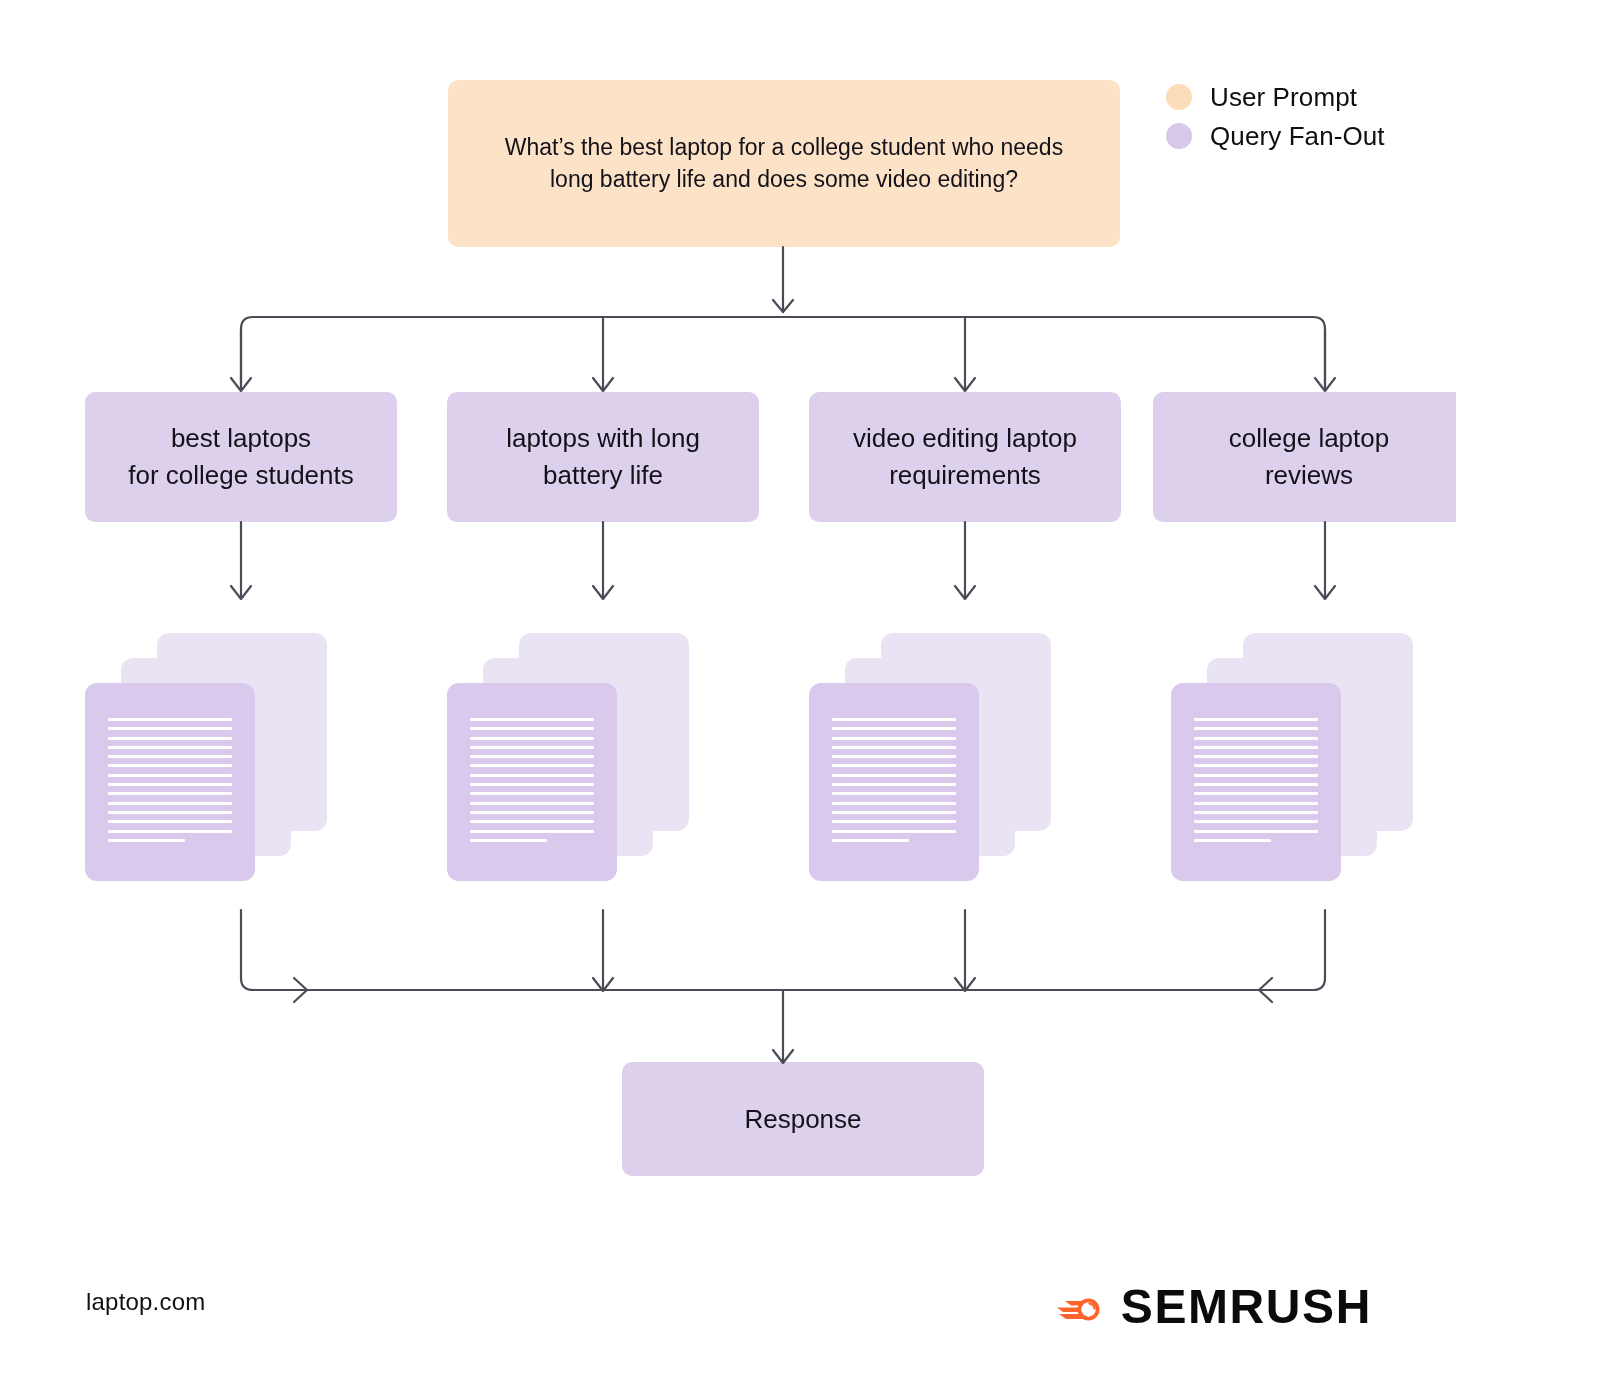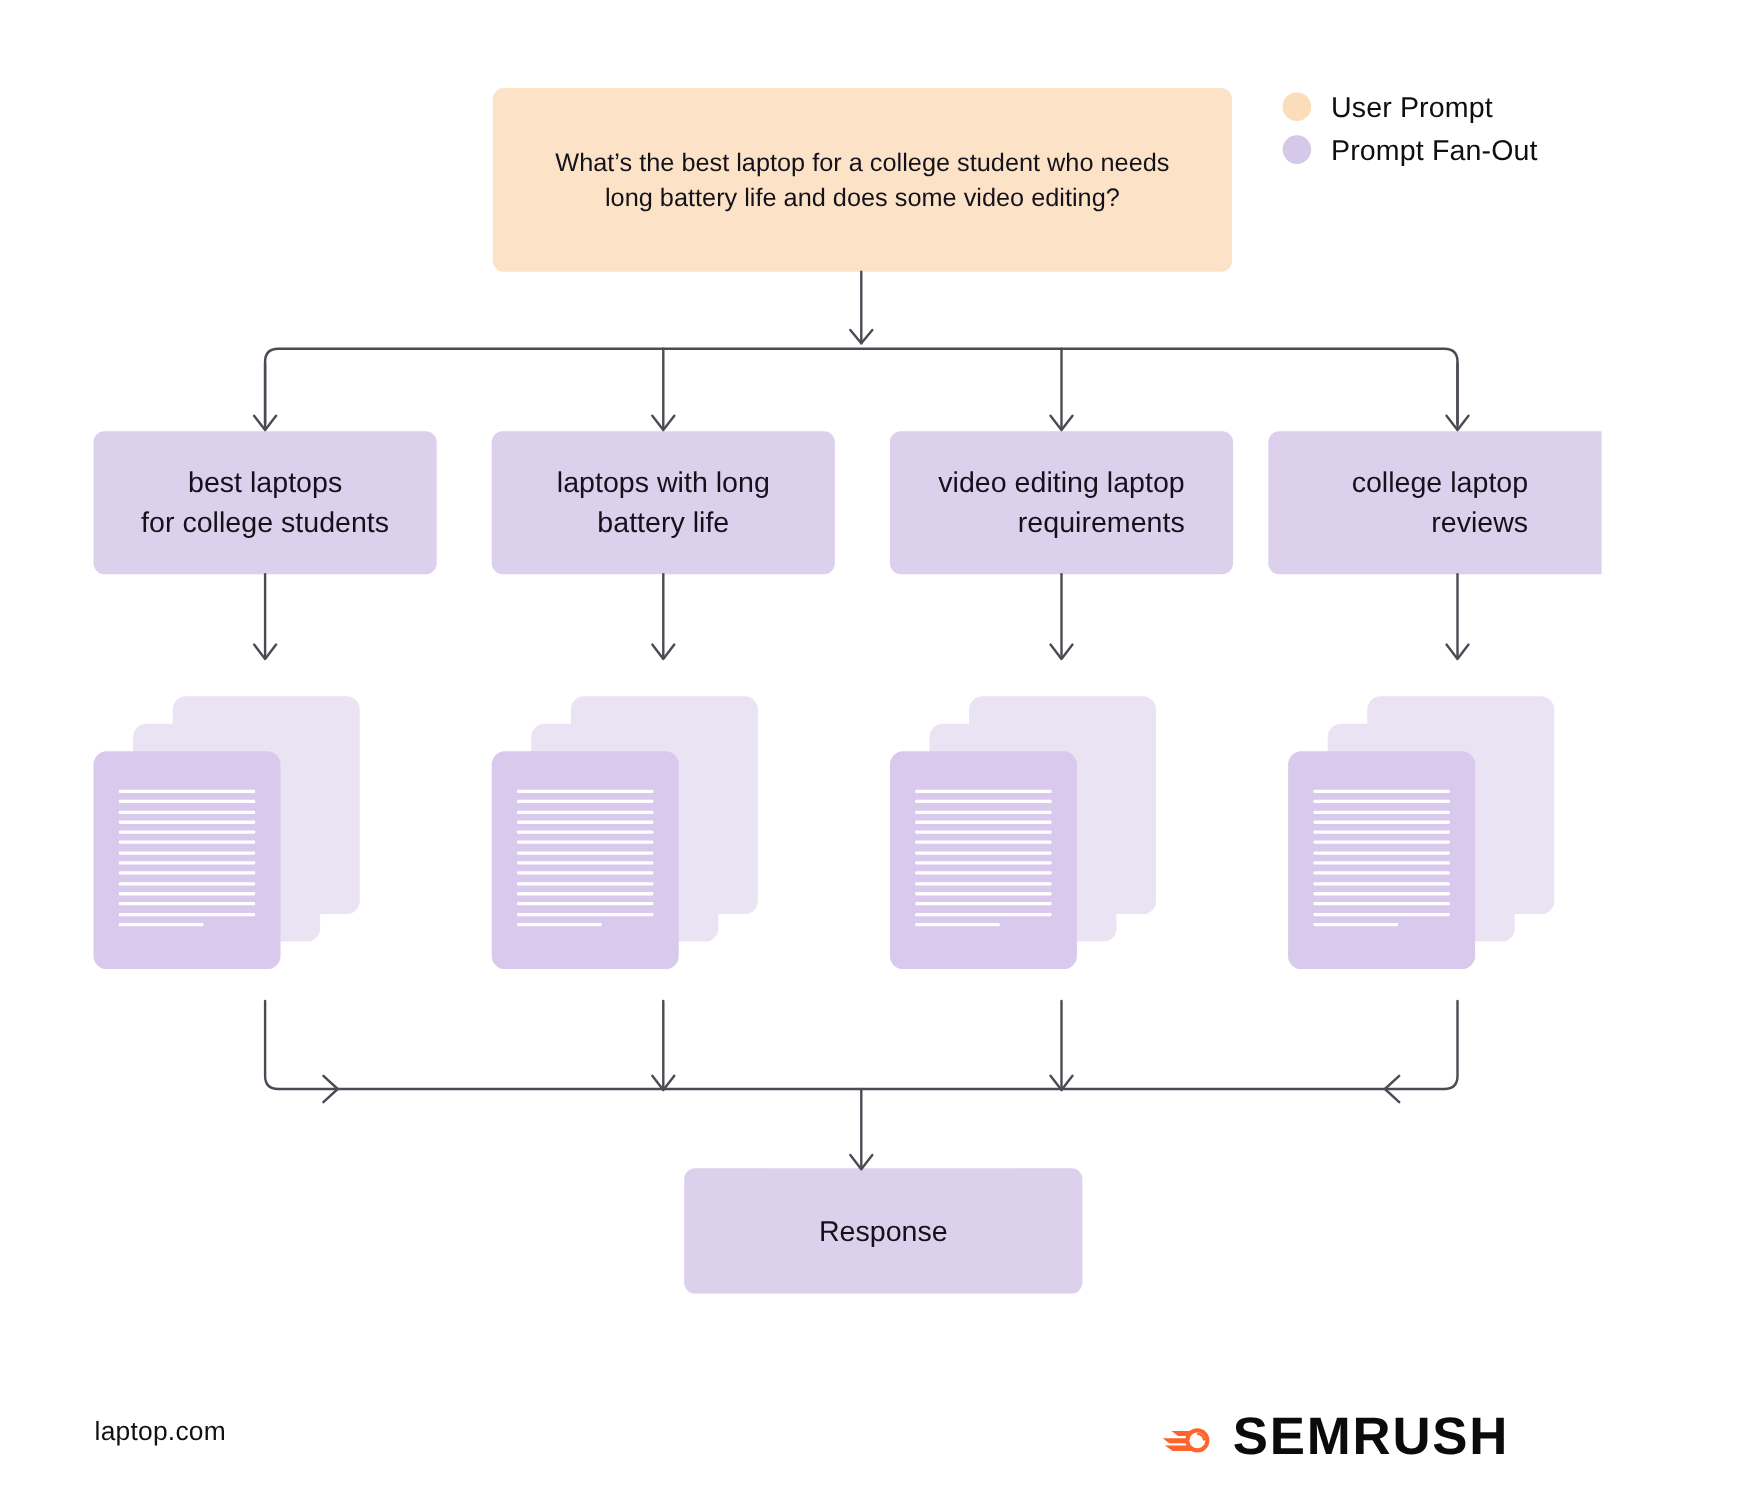--- a/index.html
+++ b/index.html
@@ -72,22 +72,22 @@
   }
   .fanout-box {
     top: 392px;
     width: 312px;
     height: 130px;
     background: #ddd0ed;
     padding: 0 14px;
   }
   .fanout-box.b0 { left: 85px; }
   .fanout-box.b1 { left: 447px; }
-  .fanout-box.b2 { left: 809px; text-align: right; }
-  .fanout-box.b3 { left: 1153px; text-align: right; }
+  .fanout-box.b2 { left: 809px; }
+  .fanout-box.b3 { left: 1153px; }
   .fanout-text {
     font-size: 26px;
     line-height: 1.43;
     color: #13121a;
   }
   .response-box {
     left: 622px;
     top: 1062px;
     width: 362px;
     height: 114px;
@@ -199,21 +199,21 @@
 
 <div id="canvas">
 
   <div class="legend">
     <div class="legend-row">
       <span class="legend-dot" style="background:#fbddb9"></span>
       <span class="legend-label">User Prompt</span>
     </div>
     <div class="legend-row">
       <span class="legend-dot" style="background:#d6c8e9"></span>
-      <span class="legend-label">Prompt Fan-Out</span>
+      <span class="legend-label">Query Fan-Out</span>
     </div>
   </div>
 
   <div class="node prompt-box">
     <span class="prompt-text">What’s the best laptop for a college student who needs long battery life and does some video editing?</span>
   </div>
 
   <div class="node fanout-box b0">
     <span class="fanout-text" style="white-space:pre-line">best laptops
 for college students</span>

